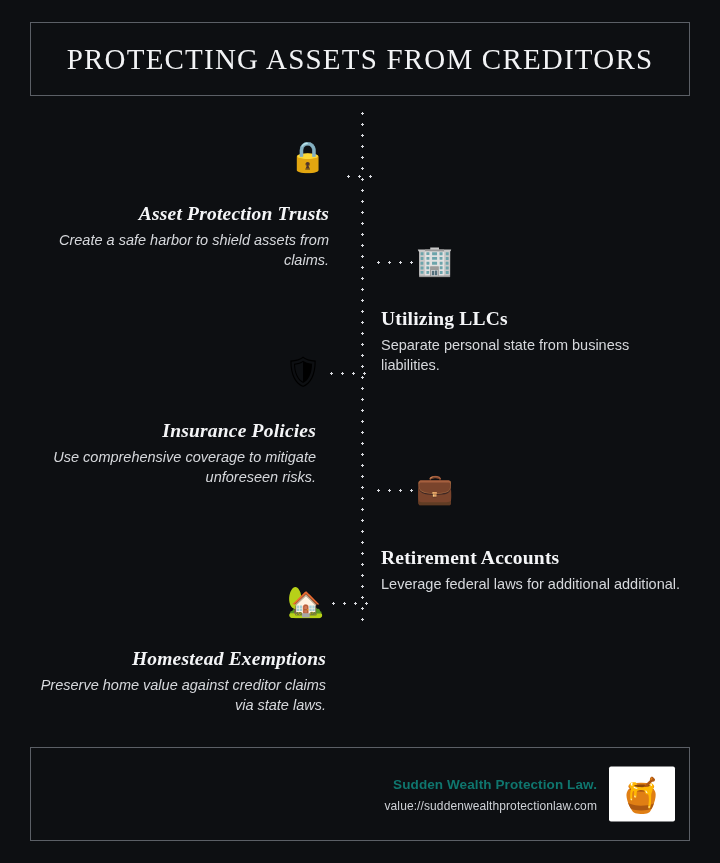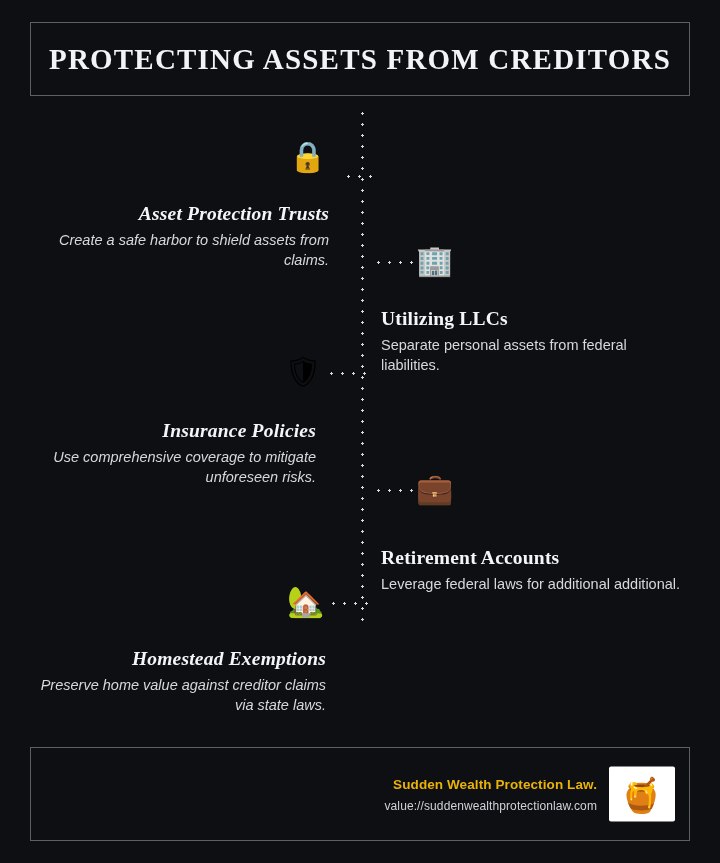--- a/index.html
+++ b/index.html
@@ -41,21 +41,21 @@
     box-sizing: border-box;
     display: flex;
     align-items: center;
     justify-content: center;
   }
   .header-title {
     font-family: "Liberation Serif", serif;
     font-size: 29px;
     letter-spacing: 1.2px;
     color: #f2f3f5;
-    font-weight: bold;
+    font-weight: normal;
     text-align: center;
     white-space: nowrap;
   }
 
   
   .spine {
     position: absolute;
     left: 333px;
     top: 86px;
     width: 3px;
@@ -126,21 +126,21 @@
     transform: translateY(-50%);
     display: flex;
     align-items: center;
     gap: 12px;
   }
   .footer-texts { text-align: right; }
   .footer-brand {
     font-family: "Liberation Sans", sans-serif;
     font-size: 13.5px;
     font-weight: bold;
-    color: #eab308;
+    color: #0f766e;
     margin: 0 0 7px 0;
     letter-spacing: .1px;
   }
   .footer-url {
     font-family: "Liberation Sans", sans-serif;
     font-size: 12px;
     color: #cfd2d7;
     margin: 0;
     letter-spacing: .1px;
   }
@@ -176,21 +176,21 @@
       <p class="node-title">Asset Protection Trusts</p>
       <p class="node-desc">Create a safe harbor to shield assets from claims.</p>
     </div>
 
     <div class="connector" style="left:345px; top:239px; width:44px;"></div>
     <div class="node-icon" style="left:387px; top:219px;">
       <span>🏢</span>
     </div>
     <div class="node-text left-align" style="left:353px; top:286px;">
       <p class="node-title">Utilizing LLCs</p>
-      <p class="node-desc">Separate personal assets from federal liabilities.</p>
+      <p class="node-desc">Separate personal state from business liabilities.</p>
     </div>
 
     <div class="connector" style="left:298px; top:350px; width:42px;"></div>
     <div class="node-icon" style="left:255px; top:330px;">
       <span>🛡</span>
     </div>
     <div class="node-text right-align" style="left:-12px; top:398px;">
       <p class="node-title">Insurance Policies</p>
       <p class="node-desc">Use comprehensive coverage to mitigate unforeseen risks.</p>
     </div>

